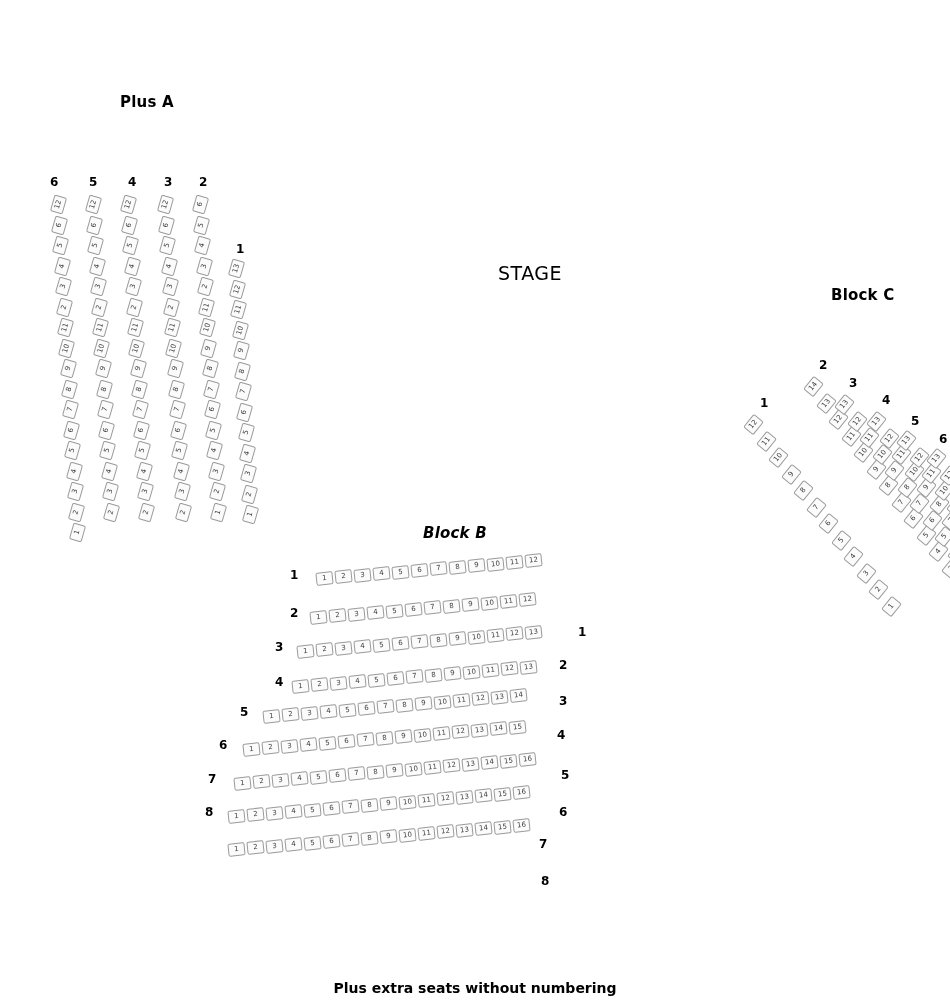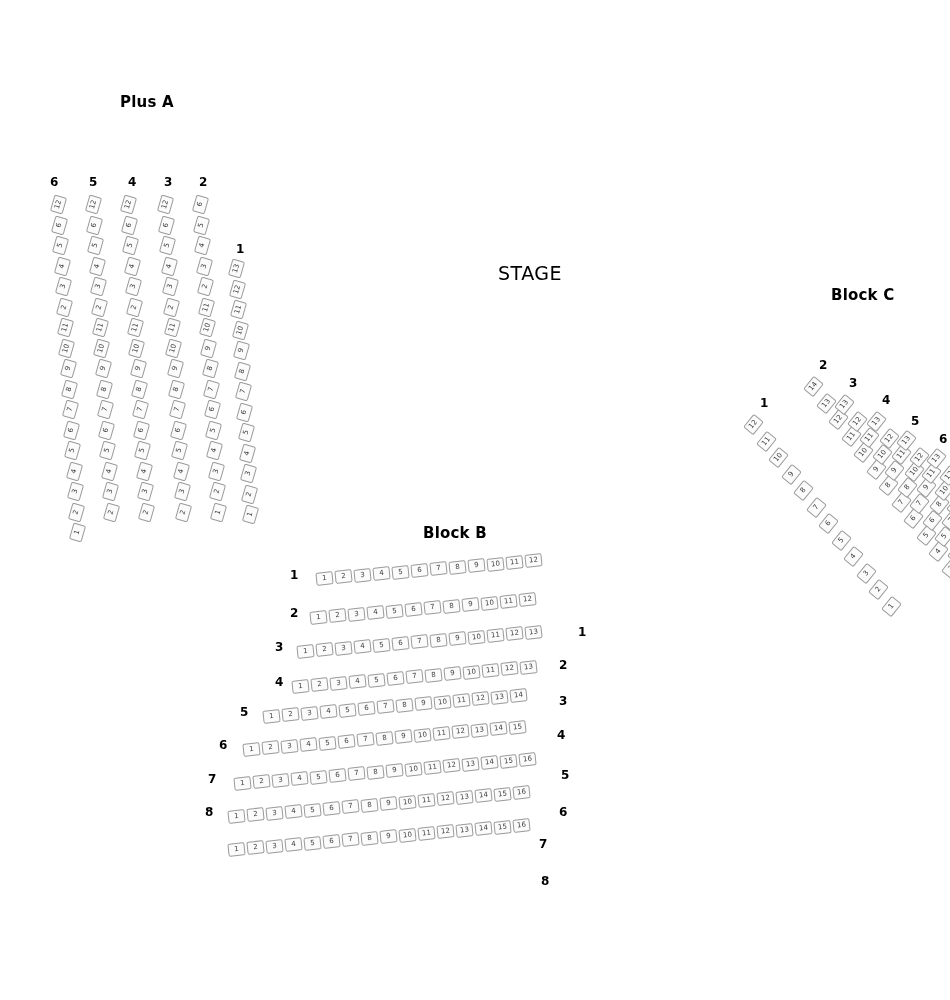--- a/index.html
+++ b/index.html
@@ -60,20 +60,21 @@
     text-align: center;
     font-family: "DejaVu Sans", sans-serif;
     overflow: hidden;
   }
 </style>
 </head>
 <body>
 
 <div id="stage-map">
     <div class="label stage-label" style="left: 498px; top: 262px;">STAGE</div>
+    <div class="label footer-note" style="top: 980px;">Plus extra seats without numbering</div>
     <div class="label block-title" style="left: 120px; top: 93px;">Plus A</div>
     <div class="label row-label" style="left: 50px; top: 175px;">6</div>
     <div class="seat" style="left: 50px; top: 198px; transform: rotate(-74deg);">12</div>
     <div class="seat" style="left: 51.2px; top: 218.5px; transform: rotate(-74deg);">6</div>
     <div class="seat" style="left: 52.4px; top: 239px; transform: rotate(-74deg);">5</div>
     <div class="seat" style="left: 53.6px; top: 259.5px; transform: rotate(-74deg);">4</div>
     <div class="seat" style="left: 54.8px; top: 280px; transform: rotate(-74deg);">3</div>
     <div class="seat" style="left: 56px; top: 300.5px; transform: rotate(-74deg);">2</div>
     <div class="seat" style="left: 57.2px; top: 321px; transform: rotate(-74deg);">11</div>
     <div class="seat" style="left: 58.4px; top: 341.5px; transform: rotate(-74deg);">10</div>
@@ -161,21 +162,21 @@
     <div class="seat" style="left: 231.6px; top: 323.5px; transform: rotate(-74deg);">10</div>
     <div class="seat" style="left: 232.8px; top: 344px; transform: rotate(-74deg);">9</div>
     <div class="seat" style="left: 234px; top: 364.5px; transform: rotate(-74deg);">8</div>
     <div class="seat" style="left: 235.2px; top: 385px; transform: rotate(-74deg);">7</div>
     <div class="seat" style="left: 236.4px; top: 405.5px; transform: rotate(-74deg);">6</div>
     <div class="seat" style="left: 237.6px; top: 426px; transform: rotate(-74deg);">5</div>
     <div class="seat" style="left: 238.8px; top: 446.5px; transform: rotate(-74deg);">4</div>
     <div class="seat" style="left: 240px; top: 467px; transform: rotate(-74deg);">3</div>
     <div class="seat" style="left: 241.2px; top: 487.5px; transform: rotate(-74deg);">2</div>
     <div class="seat" style="left: 242.4px; top: 508px; transform: rotate(-74deg);">1</div>
-    <div class="label block-title" style="left: 423px; top: 524px;">Block B</div>
+    <div class="label block-title" style="left: 423px; top: 524px; font-style: italic;">Block B</div>
     <div class="label row-label" style="left: 290px; top: 568px;">1</div>
     <div class="seat" style="left: 316px; top: 572px; transform: rotate(-6deg);">1</div>
     <div class="seat" style="left: 335px; top: 570.4px; transform: rotate(-6deg);">2</div>
     <div class="seat" style="left: 354px; top: 568.8px; transform: rotate(-6deg);">3</div>
     <div class="seat" style="left: 373px; top: 567.2px; transform: rotate(-6deg);">4</div>
     <div class="seat" style="left: 392px; top: 565.6px; transform: rotate(-6deg);">5</div>
     <div class="seat" style="left: 411px; top: 564px; transform: rotate(-6deg);">6</div>
     <div class="seat" style="left: 430px; top: 562.4px; transform: rotate(-6deg);">7</div>
     <div class="seat" style="left: 449px; top: 560.8px; transform: rotate(-6deg);">8</div>
     <div class="seat" style="left: 468px; top: 559.2px; transform: rotate(-6deg);">9</div>

